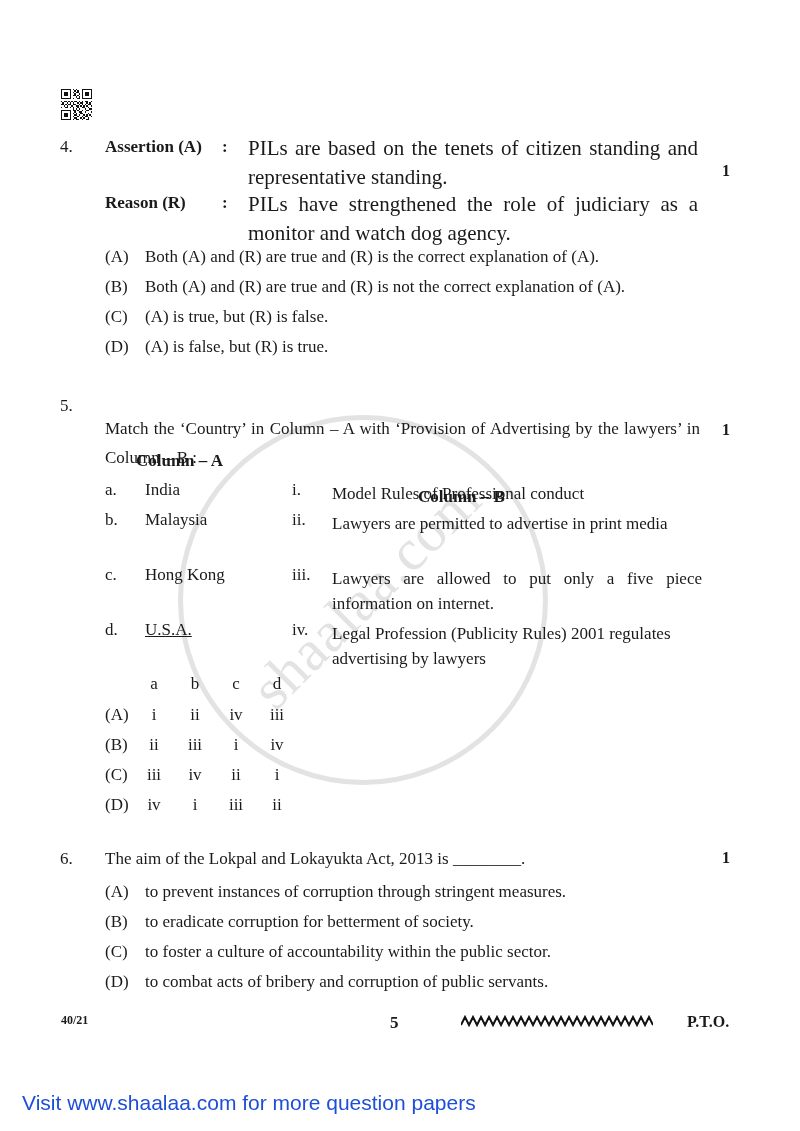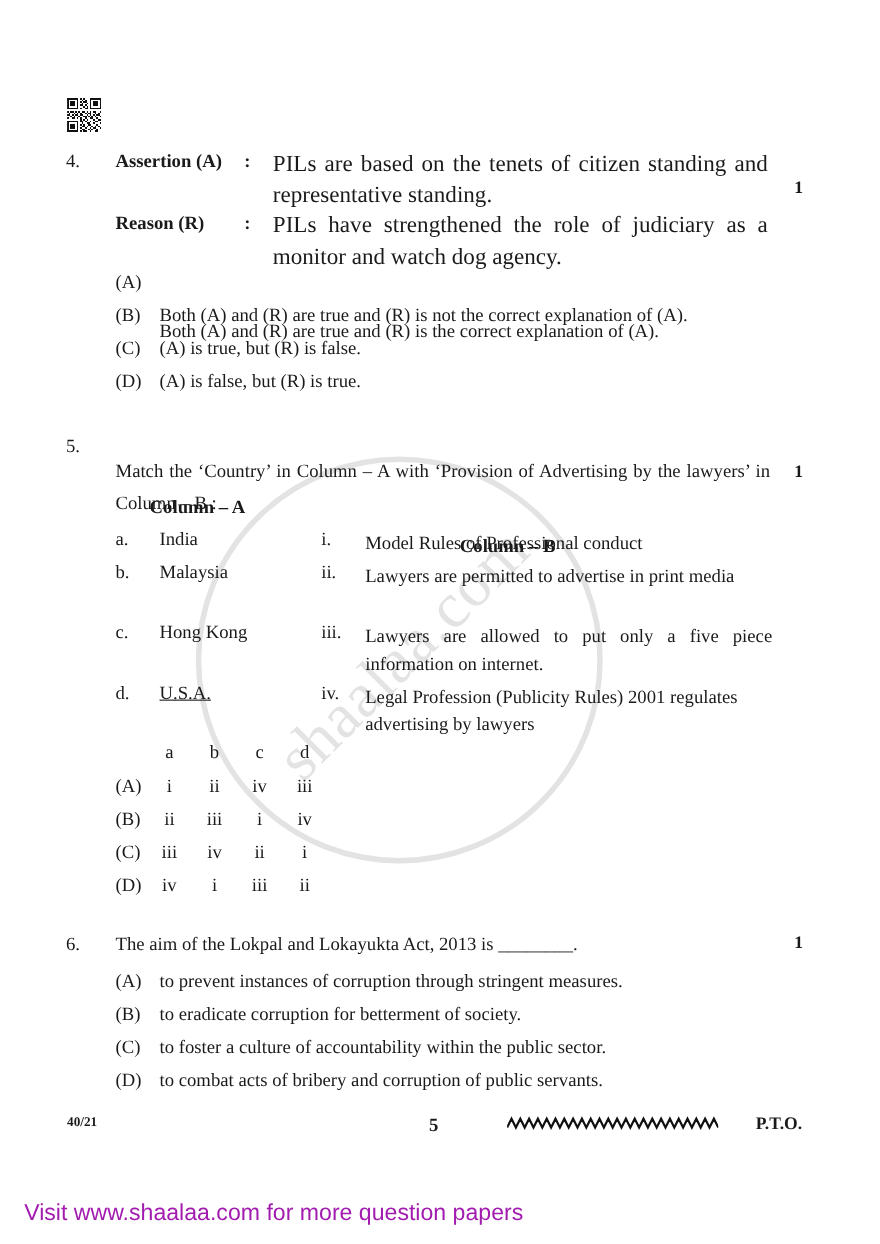--- a/index.html
+++ b/index.html
@@ -210,21 +210,21 @@
     width: 192px;
     height: 16px;
   }
 
   .banner {
     position: absolute;
     left: 22px;
     top: 1092px;
     font-family: "Liberation Sans", "DejaVu Sans", sans-serif;
     font-size: 21px;
-    color: #a21caf;
+    color: #1d4ed8;
     line-height: 1;
     white-space: nowrap;
   }
 </style>
 </head>
 <body>
 
 <div id="page">
 
   <div id="watermark">
@@ -349,21 +349,21 @@
     <div class="ar-label" style="top:138px;">Assertion (A)</div>
     <div class="ar-colon" style="left:222px; top:138px;">:</div>
     <div class="ar-body just-all" style="top:134px;">PILs are based on the tenets of citizen standing and representative standing.</div>
     <div class="mark" style="top:163px;">1</div>
 
     <div class="ar-label" style="top:194px;">Reason (R)</div>
     <div class="ar-colon" style="left:222px; top:194px;">:</div>
     <div class="ar-body just-all" style="top:190px;">PILs have strengthened the role of judiciary as a monitor and watch dog agency.</div>
 
     <div class="opt-key" style="top:248px;">(A)</div>
-    <div class="opt-text" style="top:248px;margin-top:44px;">Both (A) and (R) are true and (R) is the correct explanation of (A).</div>
+    <div class="opt-text" style="top:248px;">Both (A) and (R) are true and (R) is the correct explanation of (A).</div>
     <div class="opt-key" style="top:278px;">(B)</div>
     <div class="opt-text" style="top:278px;">Both (A) and (R) are true and (R) is not the correct explanation of (A).</div>
     <div class="opt-key" style="top:308px;">(C)</div>
     <div class="opt-text" style="top:308px;">(A) is true, but (R) is false.</div>
     <div class="opt-key" style="top:338px;">(D)</div>
     <div class="opt-text" style="top:338px;">(A) is false, but (R) is true.</div>
 
     <div class="qnum" style="left:60px; top:397px;">5.</div>
     <div class="q5-stem">Match the ‘Country’ in Column – A with ‘Provision of Advertising by the lawyers’ in Column – B :</div>
     <div class="mark" style="top:422px;">1</div>

